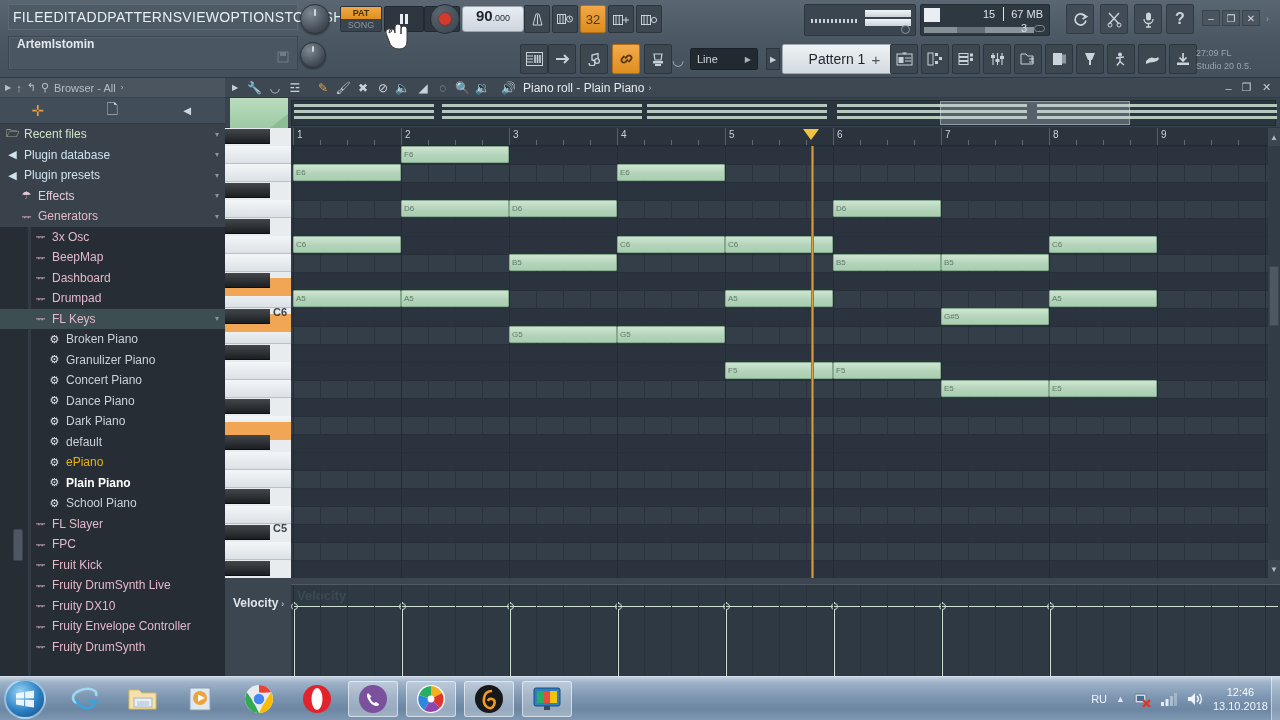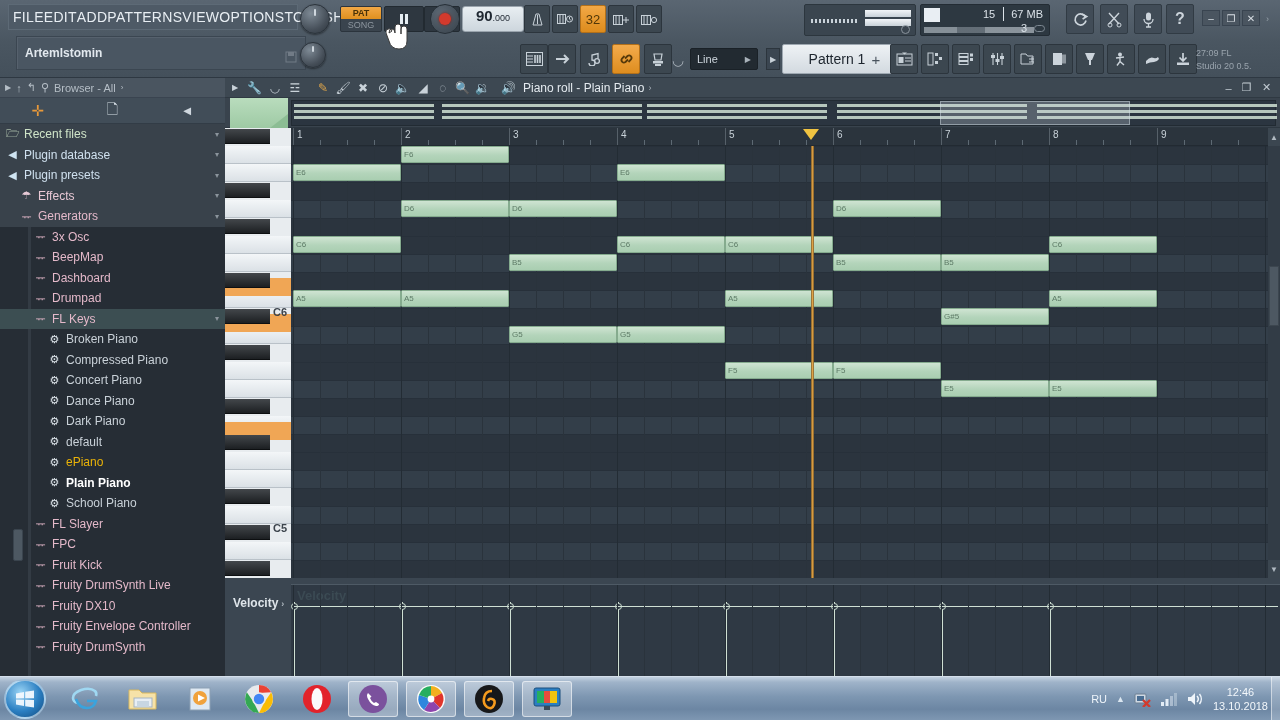--- a/index.html
+++ b/index.html
@@ -23,24 +23,24 @@
     position:absolute; left:8px; top:4px; width:290px; height:26px;
     background:#4e5a66; border:1px solid #5d6a76;
     display:flex; align-items:center; justify-content:space-around;
     padding:0 4px;
   }
   .menu-bar span {
     font-size:14px; letter-spacing:.3px; color:#e8eef3; white-space:nowrap;
     font-family:"Liberation Sans", sans-serif;
   }
   .proj-name {
-    position:absolute; left:16px; top:36px; width:290px; height:34px;
+    position:absolute; left:8px; top:36px; width:290px; height:34px;
     background:#4a5662; border:1px solid #3b4651;
     box-shadow: inset 1px 1px 0 rgba(255,255,255,.07);
-    display:flex; align-items:center; padding:0 8px;
+    display:flex; align-items:flex-start; padding:0 8px;
   }
   .proj-name span { font-size:12px; color:#e2e8ee; font-weight:bold; }
   .proj-name .save-ico { position:absolute; right:8px; top:14px; width:12px; height:12px; opacity:.35; }
 
   .knob {
     border-radius:50%;
     background:radial-gradient(circle at 35% 30%, #7d8994, #464f59 62%, #2c343c);
     border:1px solid #2b333b;
     box-shadow:0 1px 2px rgba(0,0,0,.45);
     position:absolute;
@@ -626,21 +626,21 @@
           <span class="ico" style="color: rgb(227, 184, 201);">ᅲ</span>
           <span style="color: rgb(228, 185, 202);">FL Keys</span>
           <span class="car">▾</span>
         </div>
         <div class="br-item lvl3" style="position: relative;">
           <span class="ico" style="color: rgb(221, 228, 234);">⚙</span>
           <span style="color: rgb(201, 209, 216);">Broken Piano</span>
         </div>
         <div class="br-item lvl3" style="position: relative;">
           <span class="ico" style="color: rgb(221, 228, 234);">⚙</span>
-          <span style="color: rgb(201, 209, 216);">Compressed Piano</span>
+          <span style="color: rgb(201, 209, 216);">Granulizer Piano</span>
         </div>
         <div class="br-item lvl3" style="position: relative;">
           <span class="ico" style="color: rgb(221, 228, 234);">⚙</span>
           <span style="color: rgb(201, 209, 216);">Concert Piano</span>
         </div>
         <div class="br-item lvl3" style="position: relative;">
           <span class="ico" style="color: rgb(221, 228, 234);">⚙</span>
           <span style="color: rgb(201, 209, 216);">Dance Piano</span>
         </div>
         <div class="br-item lvl3" style="position: relative;">

